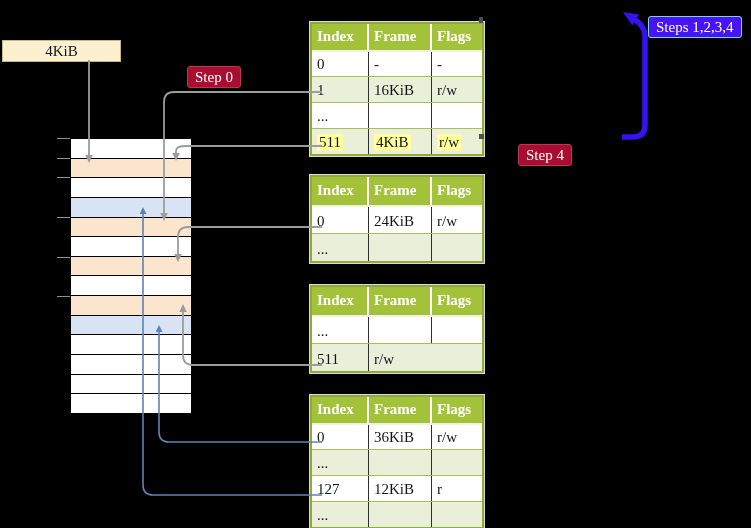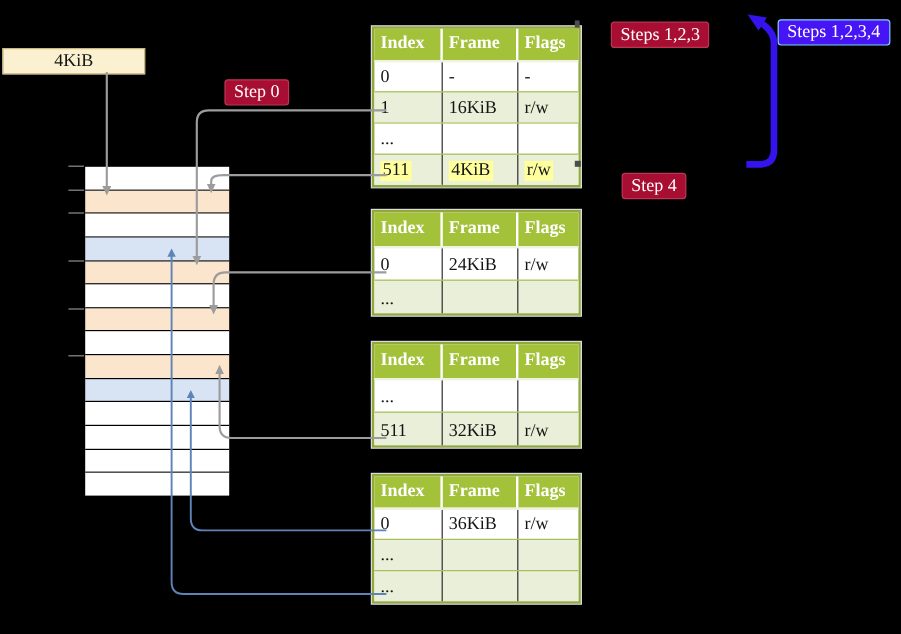--- a/index.html
+++ b/index.html
@@ -51,21 +51,20 @@
   svg.overlay{position:absolute;left:0;top:0;pointer-events:none;z-index:6;}
 </style>
 </head>
 <body>
 
 <div class="canvas">
 
   <div class="memlabel">4KiB</div>
 
   <div class="badge crimson" id="badge-step0">Step 0</div>
-  <div class="badge crimson" id="badge-steps123">Steps 1,2,3</div>
   <div class="badge bluebadge" id="badge-steps1234">Steps 1,2,3,4</div>
   <div class="badge crimson" id="badge-step4">Step 4</div>
 
   <div class="stack" id="stack">
       <div class="mrow white"></div>
       <div class="mrow peach"></div>
       <div class="mrow white"></div>
       <div class="mrow blue"></div>
       <div class="mrow peach"></div>
       <div class="mrow white"></div>
@@ -168,23 +167,20 @@
         <div class="cell c0">
           <span>...</span>
         </div>
         <div class="cell c1"></div>
         <div class="cell c2"></div>
       </div>
       <div class="trow shade">
         <div class="cell c0">
           <span>511</span>
         </div>
-        <div class="cell c1">
-          <span>32KiB</span>
-        </div>
         <div class="cell c2">
           <span>r/w</span>
         </div>
       </div>
     </div>
   <div class="ptable" id="table-4" style="--rh:26px">
       <div class="trow thead">
         <div class="cell hcell c0">Index</div>
         <div class="cell hcell c1">Frame</div>
         <div class="cell hcell c2">Flags</div>
@@ -199,20 +195,31 @@
         <div class="cell c2">
           <span>r/w</span>
         </div>
       </div>
       <div class="trow shade">
         <div class="cell c0">
           <span>...</span>
         </div>
         <div class="cell c1"></div>
         <div class="cell c2"></div>
+      </div>
+      <div class="trow">
+        <div class="cell c0">
+          <span>127</span>
+        </div>
+        <div class="cell c1">
+          <span>12KiB</span>
+        </div>
+        <div class="cell c2">
+          <span>r</span>
+        </div>
       </div>
       <div class="trow shade">
         <div class="cell c0">
           <span>...</span>
         </div>
         <div class="cell c1"></div>
         <div class="cell c2"></div>
       </div>
     </div>
 

